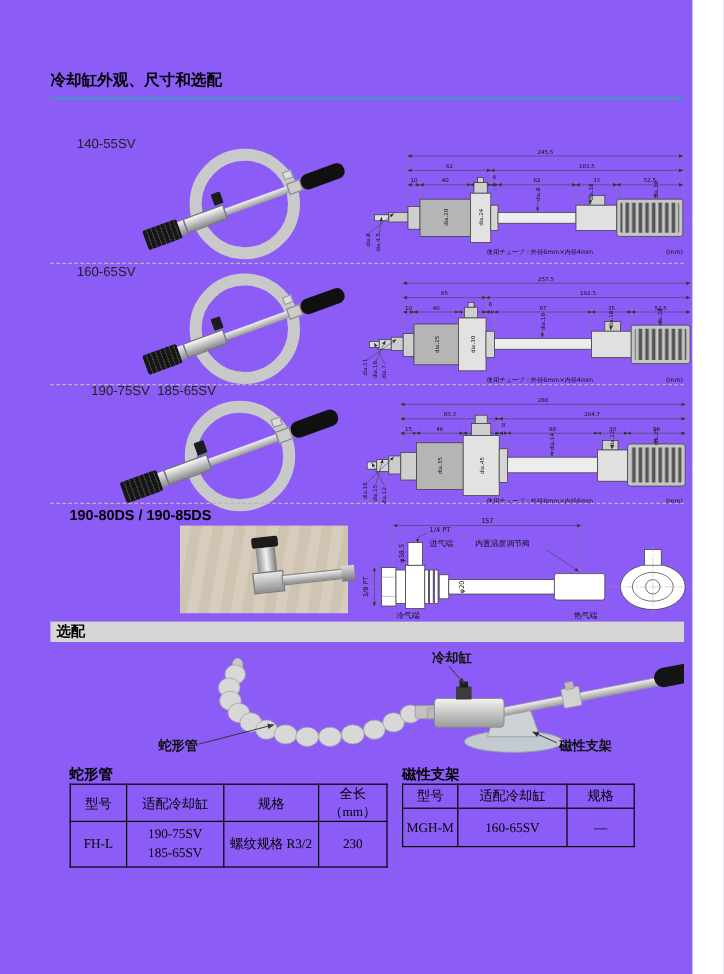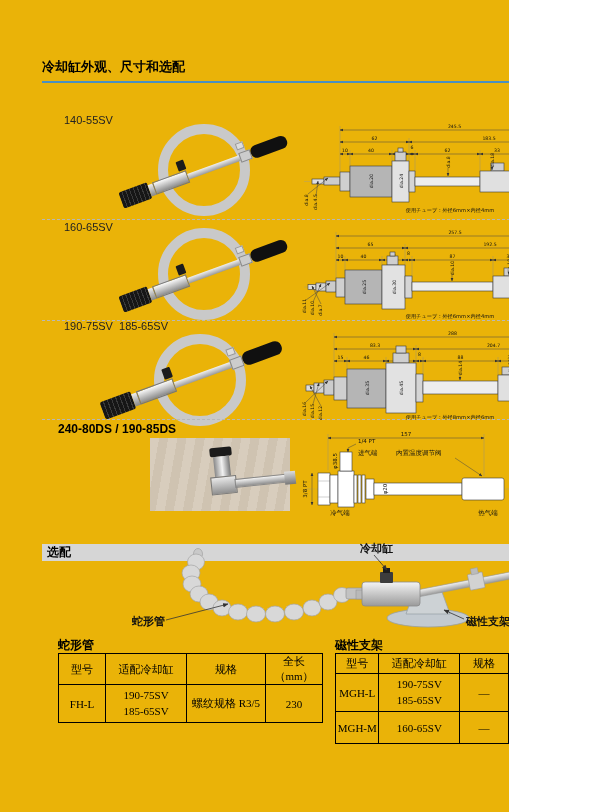--- a/index.html
+++ b/index.html
@@ -1,16 +1,16 @@
 <!DOCTYPE html>
 <html><head>
 <meta charset="utf-8">
 <style>
   html,body{margin:0;padding:0;background:#fff;}
-  #page{position:relative;width:509px;height:812px;background:#eab308;overflow:hidden;
+  #page{position:relative;width:577px;height:812px;background:#8b5cf6;overflow:hidden;
         font-family:"Liberation Sans",sans-serif;}
   .title{position:absolute;left:42px;top:58px;width:528px;font-size:13px;font-weight:bold;
          color:#000;border-bottom:2px solid #4a90c2;padding-bottom:5px;}
   .secbar{position:absolute;left:42px;width:528px;height:17px;background:#d6d6d6;
           font-size:12px;font-weight:bold;color:#000;line-height:17px;padding-left:5px;box-sizing:border-box;}
   .plabel{position:absolute;font-size:11px;color:#222;white-space:pre;}
   .dslabel{position:absolute;font-size:12px;font-weight:bold;color:#000;}
   .tbltitle{position:absolute;font-size:12px;font-weight:bold;color:#000;}
   .sep{position:absolute;left:42px;width:528px;border-top:1px dashed #b8b8b8;height:0;}
   .ring{position:absolute;width:92px;height:92px;border:10px solid #c9c9c9;border-radius:50%;box-sizing:border-box;}
@@ -211,21 +211,21 @@
     <line class="lead" x1="152" y1="48" x2="152" y2="55" marker-end="url(#mA)"></line>
     <text transform="rotate(-90 209 40)" x="209" y="42" text-anchor="middle">dia.18</text>
     <line class="lead" x1="209" y1="46" x2="209" y2="49" marker-end="url(#mA)"></line>
     <text transform="rotate(-90 250 38)" x="250" y="40" text-anchor="middle">dia.28</text>
     <line class="lead" x1="250" y1="42" x2="250" y2="44" marker-end="url(#mA)"></line>
     <text class="note" x="150" y="92" text-anchor="middle">使用チューブ：外径6mm×内径4mm</text>
     <text class="note" x="262" y="92" text-anchor="middle">(mm)</text>
   </svg>
   <div class="sep" style="top:320px"></div>
 
-  <div class="plabel" style="left:64px;top:320px">190-75SV  185-65SV</div>
+  <div class="plabel" style="left:76px;top:320px">190-75SV  185-65SV</div>
   <div class="ring" style="left:154px;top:334px"></div>
   <div class="dev" style="left:104px;top:370px;transform:rotate(-20deg) scale(1.08)">
     <div class="muf"></div>
     <div class="collar"></div>
     <div class="bod"></div>
     <div class="tub"></div>
     <div class="vlv"></div>
     <div class="grip"></div>
     <div class="knob"></div>
     <div class="vknob"></div>
@@ -286,21 +286,21 @@
     <line class="lead" x1="160" y1="47" x2="160" y2="53" marker-end="url(#mA)"></line>
     <text transform="rotate(-90 210 39)" x="210" y="41" text-anchor="middle">dia.22</text>
     <line class="lead" x1="210" y1="44" x2="210" y2="47" marker-end="url(#mA)"></line>
     <text transform="rotate(-90 246 37)" x="246" y="39" text-anchor="middle">dia.25</text>
     <line class="lead" x1="246" y1="40" x2="246" y2="42" marker-end="url(#mA)"></line>
     <text class="note" x="150" y="92" text-anchor="middle">使用チューブ：外径8mm×内径6mm</text>
     <text class="note" x="262" y="92" text-anchor="middle">(mm)</text>
   </svg>
   <div class="sep" style="top:419px"></div>
 
-  <div class="dslabel" style="left:58px;top:422px">240-80DS / 190-85DS</div>
+  <div class="dslabel" style="left:58px;top:422px">190-80DS / 190-85DS</div>
   <div class="dsphoto">
     <div class="fit">
       <div class="fring"></div>
       <div class="fcyl"></div>
       <div class="fhex"></div>
       <div class="frod"></div>
       <div class="fcap"></div>
     </div>
   </div>
   <svg class="draw ds" style="left:292px;top:426px" width="290" height="92" viewBox="0 0 290 92">
@@ -333,21 +333,21 @@
     <ellipse class="part" cx="252" cy="63" rx="27" ry="19" fill="#fff"></ellipse>
     <ellipse class="part" cx="252" cy="63" rx="17" ry="12" fill="#fff"></ellipse>
     <circle class="part" cx="252" cy="63" r="6" fill="#fff"></circle>
     <rect class="part" x="245" y="32" width="14" height="13" fill="#fff"></rect>
     <line class="cl" x1="252" y1="28" x2="252" y2="88"></line>
     <line class="cl" x1="220" y1="63" x2="284" y2="63"></line>
     <text class="cjk" x="48" y="89" text-anchor="middle">冷气端</text>
     <text class="cjk" x="196" y="89" text-anchor="middle">热气端</text>
   </svg>
 
-  <div class="secbar" style="top:544px">选配</div>
+  <div class="secbar" style="top:518px">选配</div>
 
   <svg class="asm" style="position:absolute;left:42px;top:540px" width="528" height="95" viewBox="0 0 528 95">
     <ellipse cx="156" cy="14" rx="4.5" ry="5.5" fill="#c9c9c9" stroke="#a0a0a0" stroke-width=".7"></ellipse>
     <g fill="#d8d8d8" stroke="#a4a4a4" stroke-width=".7">
       <ellipse cx="154" cy="22" rx="8.5" ry="8"></ellipse>
         <ellipse cx="149" cy="33" rx="9" ry="8"></ellipse>
       <ellipse cx="150" cy="44" rx="9" ry="8"></ellipse>
         <ellipse cx="157" cy="54" rx="9" ry="8"></ellipse>
       <ellipse cx="167" cy="62" rx="9" ry="8"></ellipse>
         <ellipse cx="180" cy="68" rx="9" ry="8"></ellipse>
@@ -388,42 +388,34 @@
       <th style="width:80px">适配冷却缸</th>
       <th style="width:78px">规格</th>
       <th style="width:56px">全长（mm）</th>
     </tr>
     <tr style="height:38px">
       <td>FH-L</td>
       <td class="fit2">
         <div>190-75SV</div>
         <div>185-65SV</div>
       </td>
-      <td>螺纹规格 R3/5</td>
+      <td>螺纹规格 R3/2</td>
       <td>230</td>
     </tr>
   </tbody>
     </table>
 
   <div class="tbltitle" style="left:335px;top:637px">磁性支架</div>
   <table class="tbl" style="position:absolute;left:335px;top:653px">
     <tbody>
         <tr style="height:20px">
       <th style="width:45px">型号</th>
       <th style="width:90px">适配冷却缸</th>
       <th style="width:55px">规格</th>
     </tr>
-    <tr style="height:38px">
-      <td>MGH-L</td>
-      <td class="fit2">
-        <div>190-75SV</div>
-        <div>185-65SV</div>
-      </td>
-      <td>—</td>
-    </tr>
     <tr style="height:32px">
       <td>MGH-M</td>
       <td>160-65SV</td>
       <td>—</td>
     </tr>
   </tbody>
     </table>
 
 </div>
 

